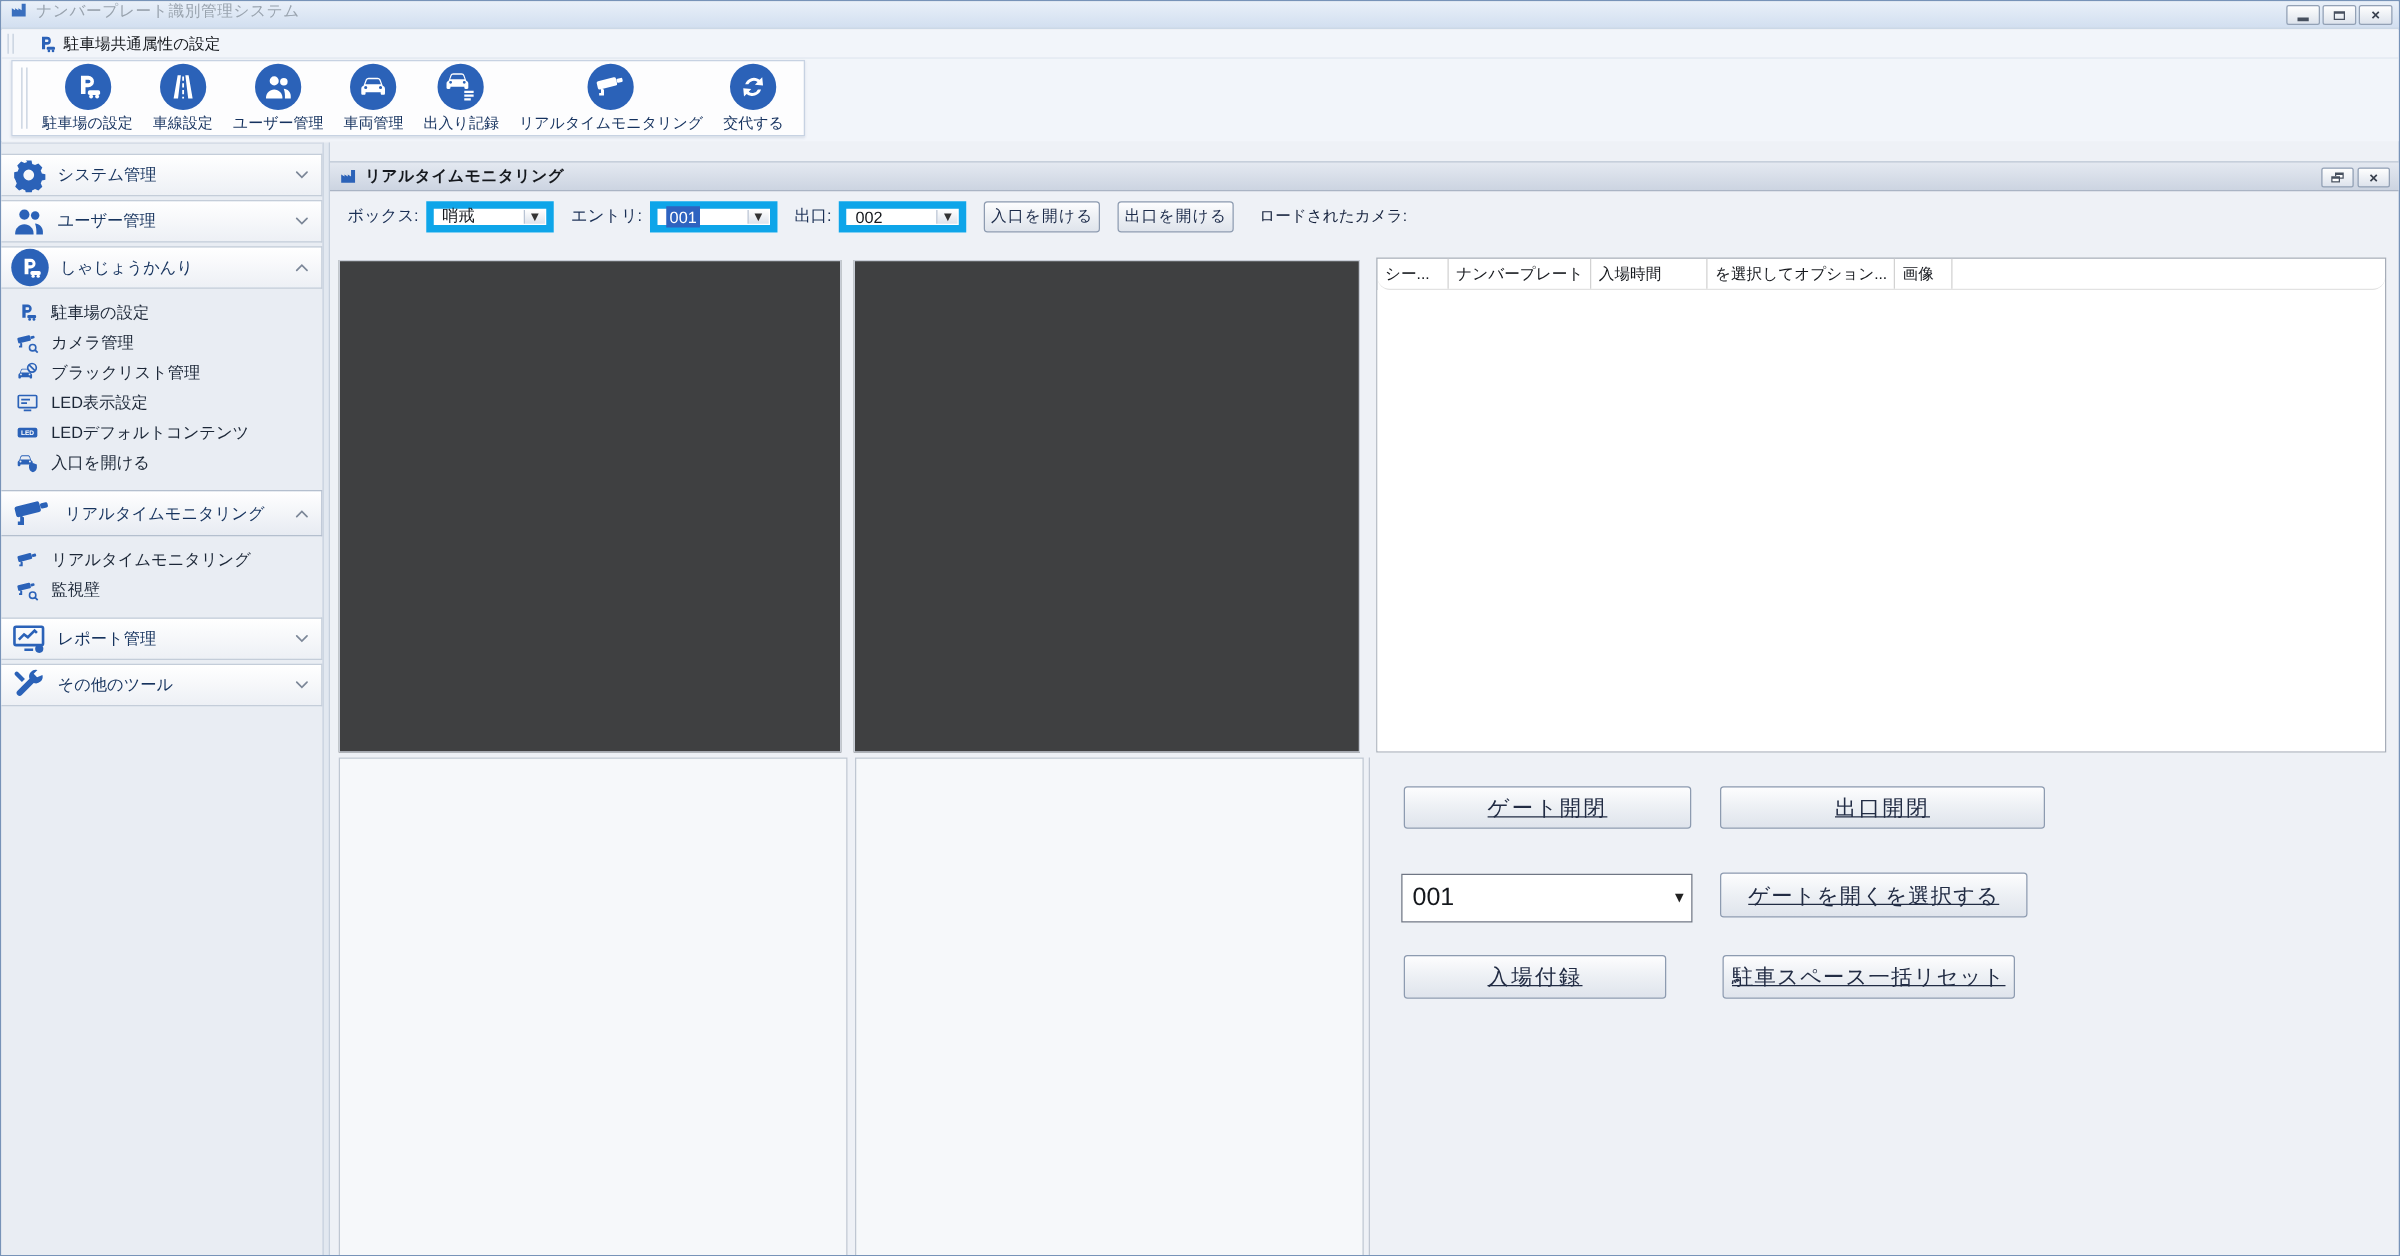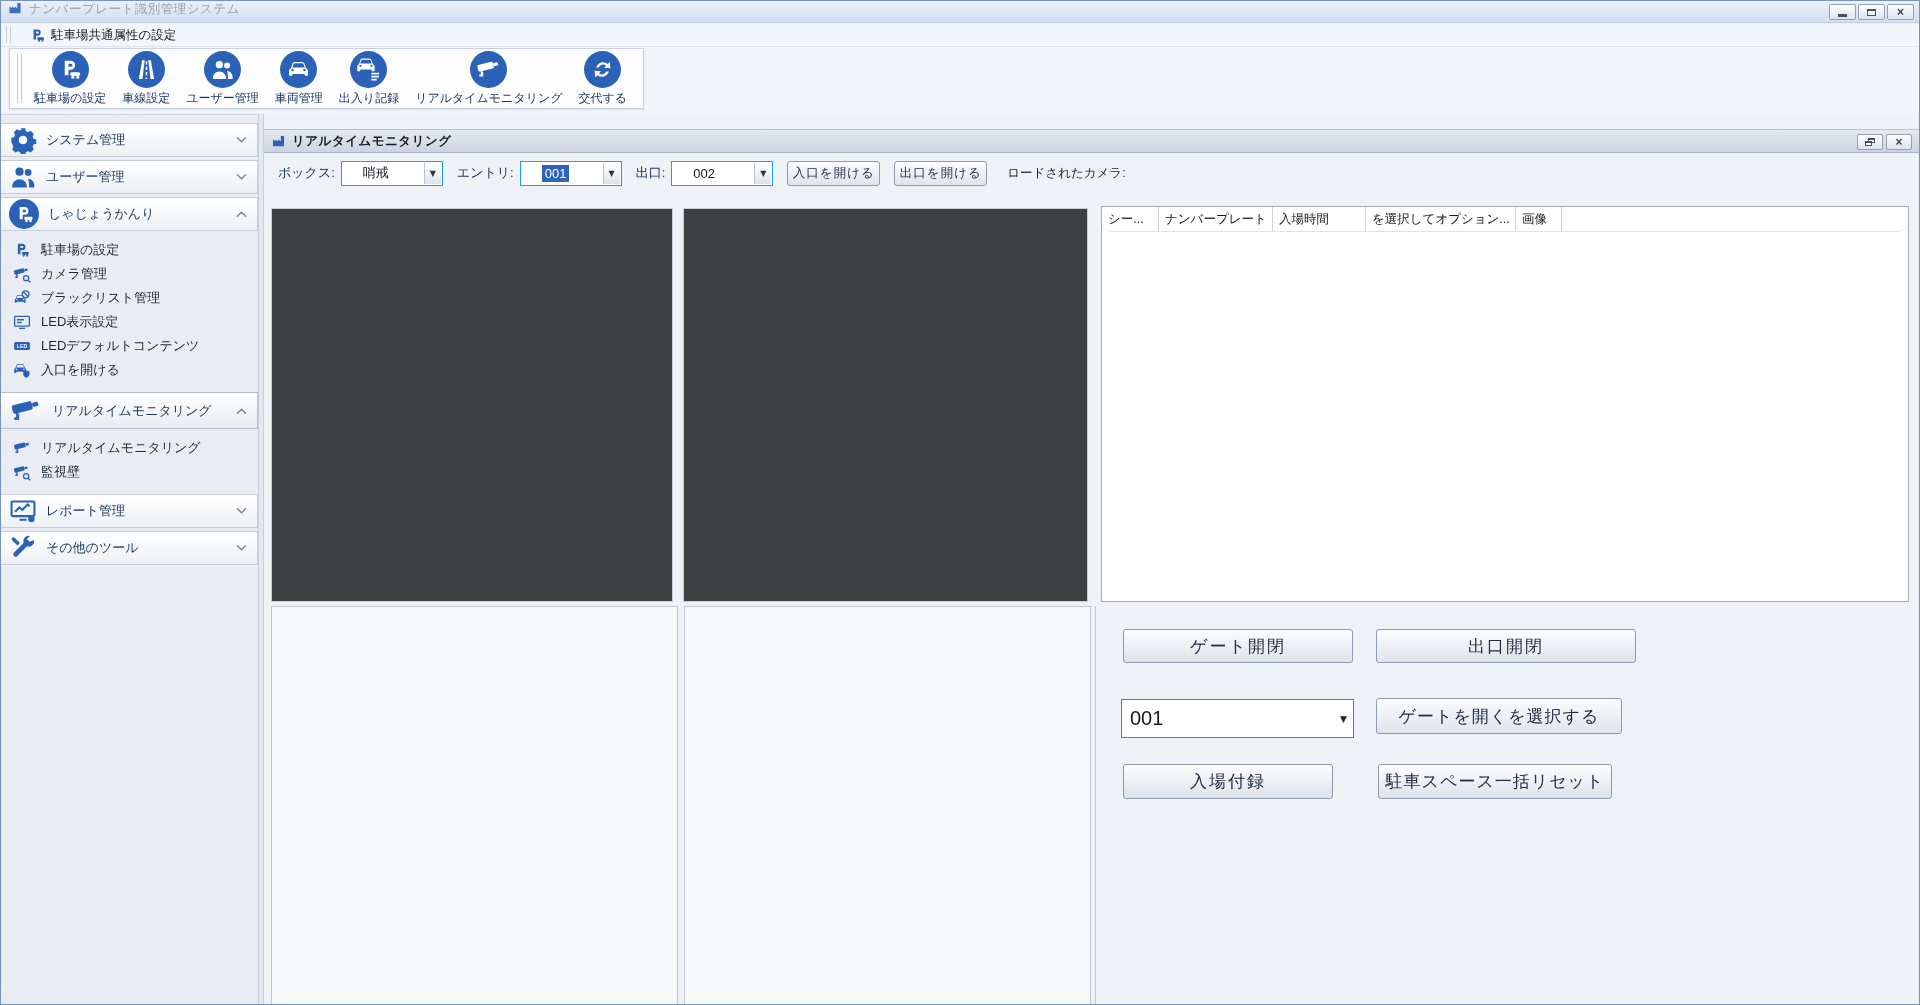--- a/index.html
+++ b/index.html
@@ -69,22 +69,22 @@
   .panel-title{font-size:12.5px;color:#15181d;font-weight:bold;letter-spacing:.5px;}
   .panel-controls{position:absolute;right:7px;top:4px;display:flex;gap:3px;}
   .panel-btn{width:26px;height:16px;border:1px solid #93a1b5;border-radius:2px;
     background:linear-gradient(#fefefe,#dde3ec);display:flex;align-items:center;justify-content:center;}
 
   
   .form-row{position:absolute;left:263px;top:153px;right:0;height:38px;display:flex;align-items:center;
     padding-left:14px;font-size:13px;color:#1a2f55;}
   .f-label{margin:0 6px 0 14px;white-space:nowrap;}
   .f-label:first-child{margin-left:0;}
-  .combo{position:relative;width:102px;height:25px;background:#fff;border:1px solid #0ea5e9;
-    display:flex;align-items:center;padding:0 20px 0 21px;font-size:13px;color:#15181d;}
+  .combo{position:relative;width:102px;height:25px;background:#fff;border:6px solid #0ea5e9;
+    display:flex;align-items:center;padding:0 20px 0 7px;font-size:13px;color:#15181d;}
   .combo .arw{position:absolute;right:1px;top:1px;bottom:1px;width:17px;display:flex;align-items:center;
     justify-content:center;background:linear-gradient(#fefefe,#dde3ec);border-left:1px solid #b9c4d4;
     font-family:"DejaVu Sans",sans-serif;font-size:8px;color:#333;}
   .combo .sel-hl{background:#2e63c0;color:#fff;padding:1px 3px;}
   .btn{background:linear-gradient(#fdfdfe,#eef1f5 45%,#dfe4ec);border:1px solid #8d9bb0;border-radius:3px;
     color:#1c2b4a;display:inline-flex;align-items:center;justify-content:center;white-space:nowrap;}
   .f-btn{width:93px;height:25px;font-size:12.5px;margin-left:14px;letter-spacing:1px;}
   .loaded-label{margin-left:20px;font-size:12.5px;color:#15223d;}
 
   
@@ -99,21 +99,21 @@
   
   .grid{position:absolute;left:1100px;top:205px;width:808px;height:396px;background:#fff;
     border:1px solid #a6adb8;display:flex;flex-direction:column;}
   .grid-header{display:flex;height:25px;border-bottom:1px solid #e2e2e2;flex:none;border-radius:10px;}
   .gh-cell{border-right:1px solid #d2d2d2;display:flex;align-items:center;padding-left:6px;
     font-size:12.5px;color:#15181d;white-space:nowrap;overflow:hidden;}
   .gh-fill{flex:1;border-right:none;}
   .grid-body{flex:1;background:#fff;}
 
   
-  .big-btn{position:absolute;font-size:17px;color:#222c44;letter-spacing:2px;}
+  .big-btn{position:absolute;font-size:17px;color:#222c44;letter-spacing:2px;text-decoration:underline;}
   #btn-gate{left:1122px;top:628px;width:230px;height:34px;}
   #btn-exit{left:1375px;top:628px;width:260px;height:34px;}
   #btn-open-sel{left:1375px;top:697px;width:246px;height:36px;font-size:17px;letter-spacing:1px;}
   #btn-entry{left:1122px;top:763px;width:210px;height:35px;}
   #btn-reset{left:1377px;top:763px;width:234px;height:35px;letter-spacing:1px;}
   .big-combo{position:absolute;left:1120px;top:698px;width:233px;height:39px;background:#fff;
     border:1px solid #6f7684;display:flex;align-items:center;padding:0 22px 0 8px;font-size:20px;color:#15181d;}
   .big-combo .arw2{position:absolute;right:6px;font-family:"DejaVu Sans",sans-serif;font-size:9px;color:#222;}
   svg{display:block;}
 </style>

